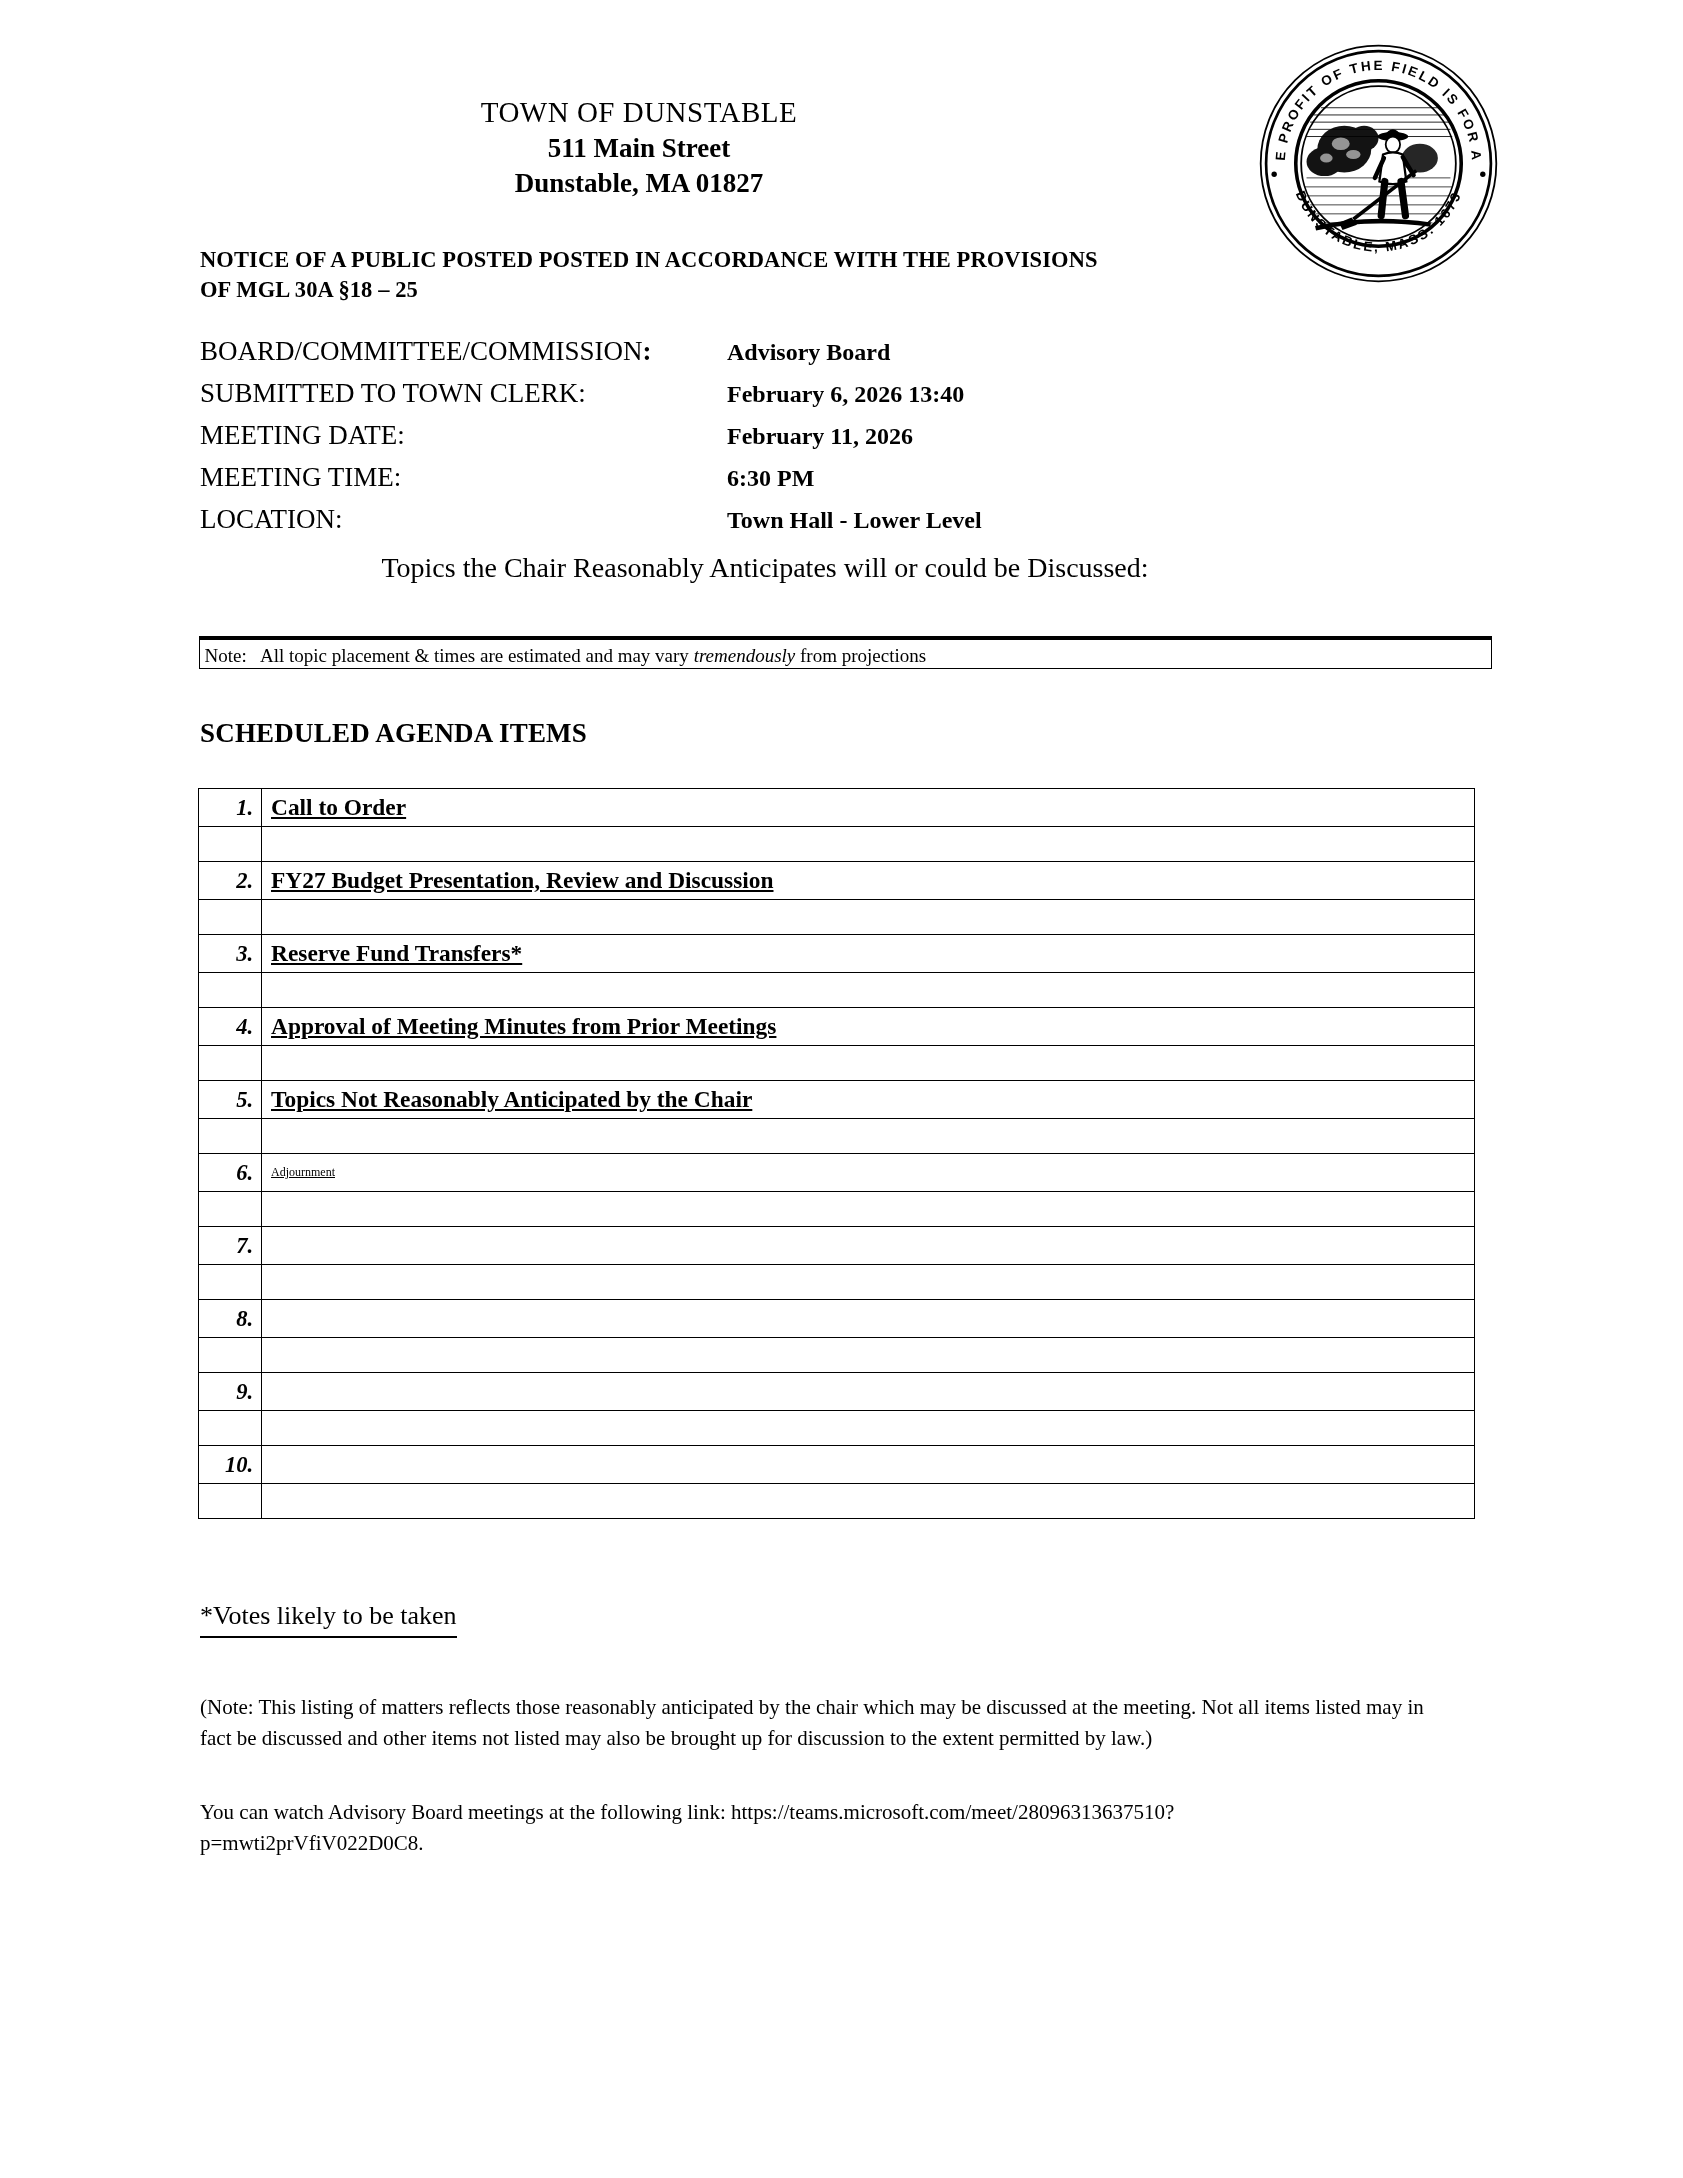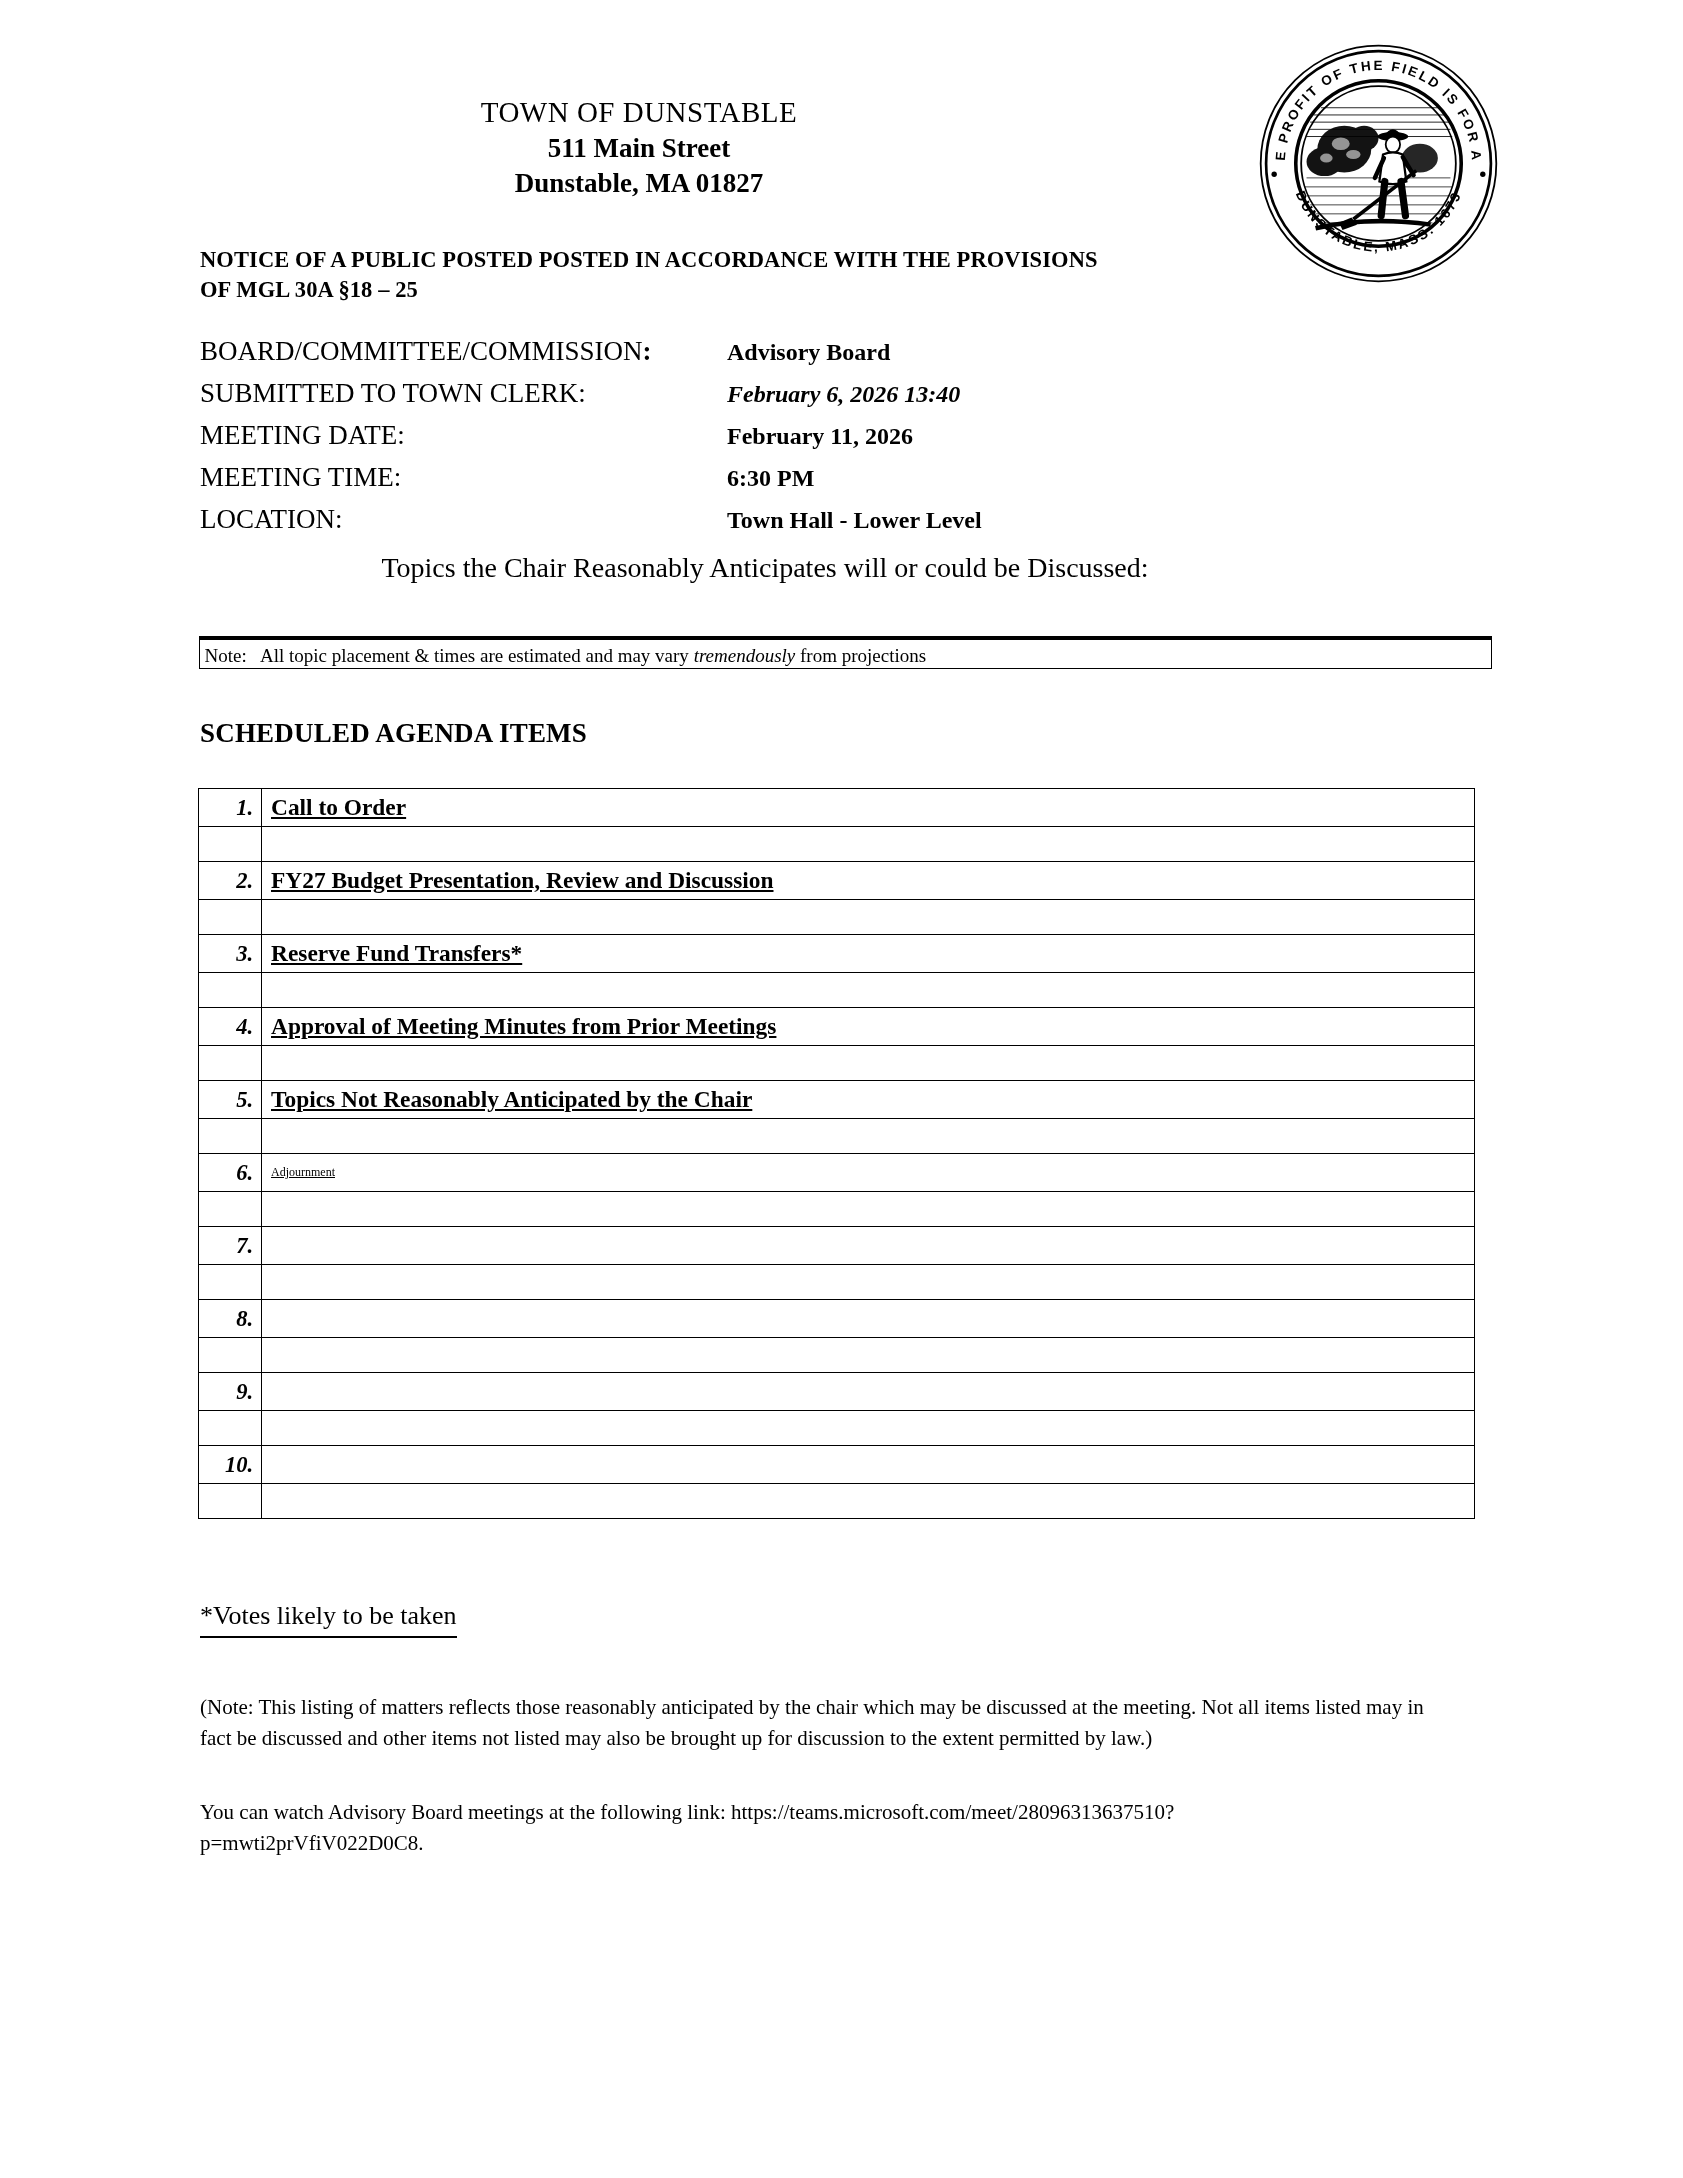--- a/index.html
+++ b/index.html
@@ -81,21 +81,21 @@
     line-height: 1;
     white-space: nowrap;
   }
   .meta-label .colon-b { font-weight: bold; }
   .meta-value {
     font-size: 24px;
     font-weight: bold;
     line-height: 1;
     white-space: nowrap;
   }
-  .meta-value.italic { font-style: italic; font-weight: bold; }
+  .meta-value.italic { font-weight: bold; }
 
   .topics-line {
     position: absolute;
     left: 0;
     top: 551px;
     width: 1530px;
     text-align: center;
     font-size: 28px;
     line-height: 1.2;
   }

